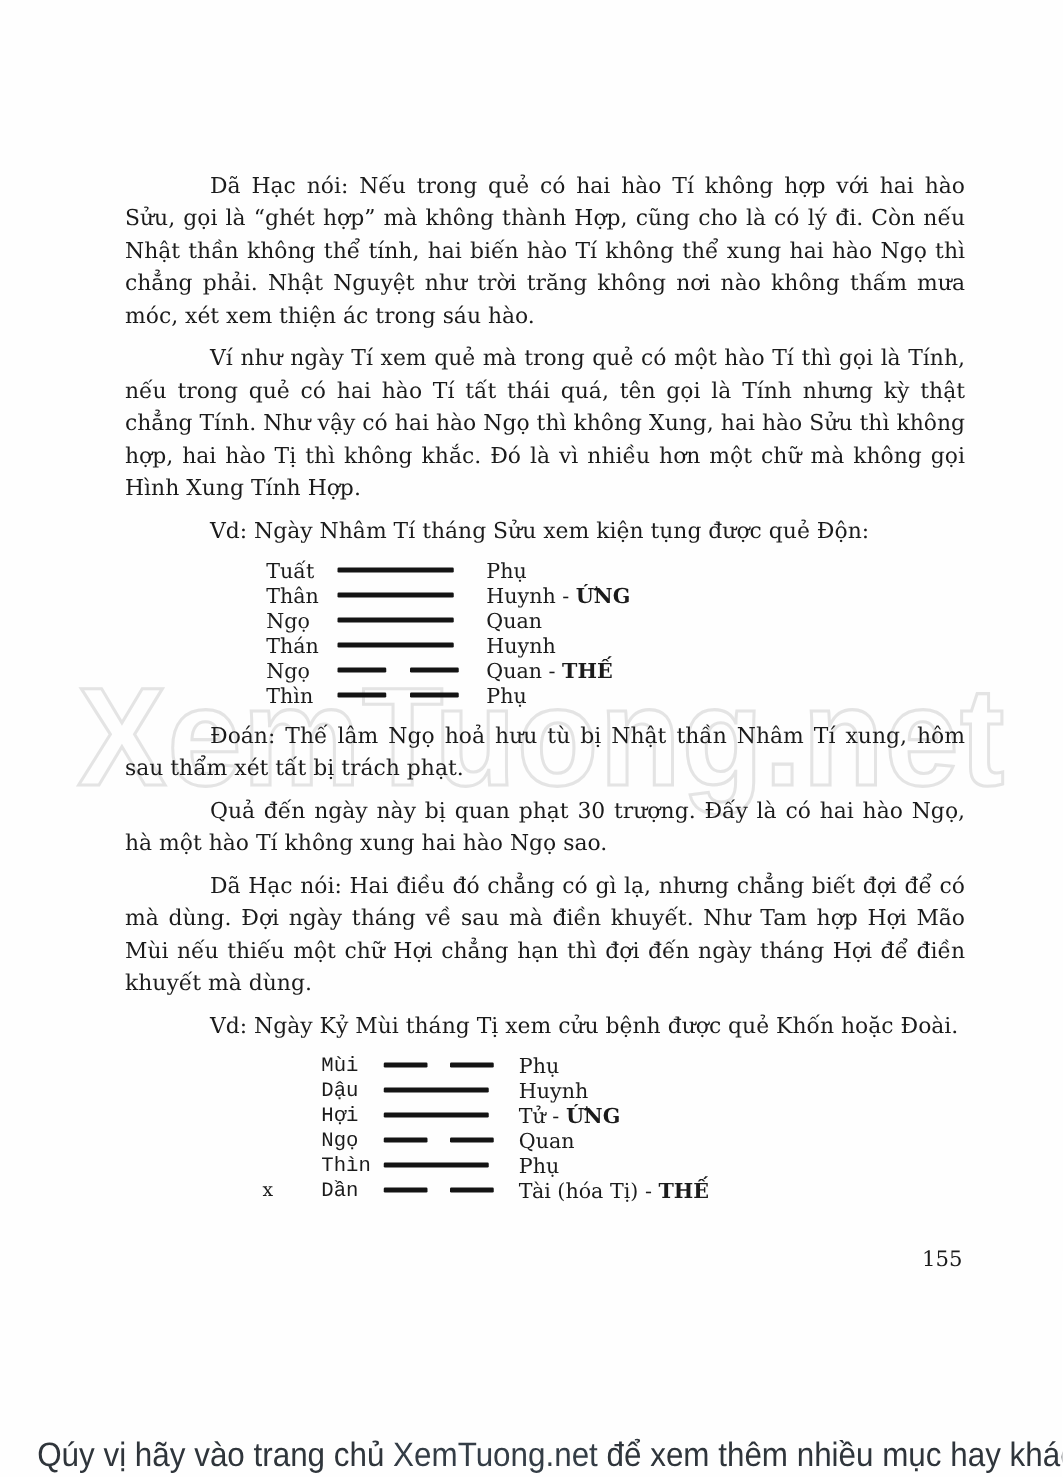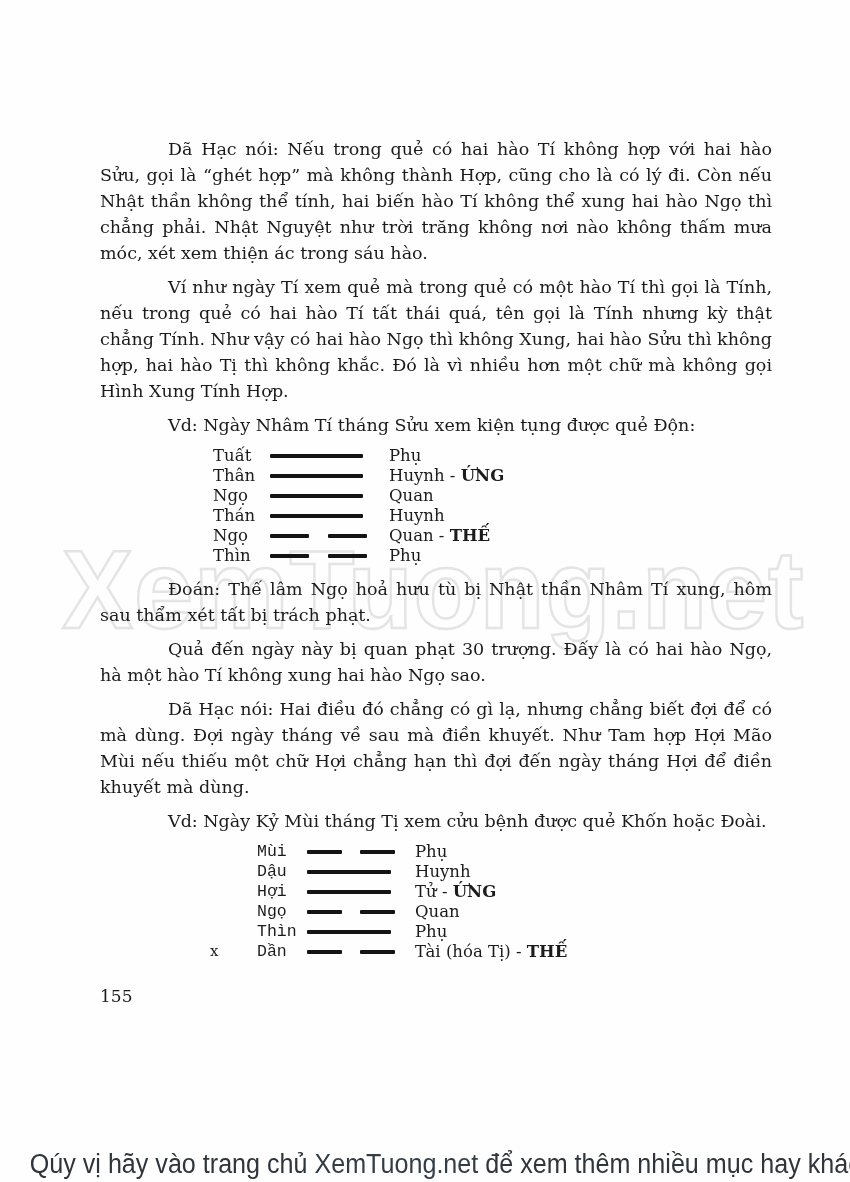--- a/index.html
+++ b/index.html
@@ -37,20 +37,21 @@
     font-size:17.5px;
     line-height:26px;
     text-align:justify;
     text-indent:68px;
     margin:0 0 8px 0;
   }
   
   .hexagram{margin:4px 0 10px 0;}
   .hex-row{
     display:flex;
+    align-items:center;
     height:20px;
     font-size:16.5px;
   }
   .hex-marker{
     display:inline-block;
     width:47px;
     font-size:15px;
   }
   .hex1{margin-left:113px;}
   .hex2{margin-left:110px;}
@@ -62,22 +63,23 @@
     align-items:center;
     justify-content:space-between;
   }
   .hex1 .hex-line{width:97px;margin-right:22px;}
   .hex2 .hex-line{width:88px;margin-right:20px;}
   .bar{height:4px;background:#141414;border-radius:1px;}
   .hex-line.solid .bar{width:96%;}
   .hex-line.broken .bar{width:40%;}
   .hex-label b{font-weight:bold;}
   .pagenum{
+    text-align:right;
     font-size:17px;
-    margin-top:24px;
+    margin-top:36px;
     padding-right:2px;
   }
   .footer{
     position:absolute;
     left:0;bottom:2px;
     width:100%;
     text-align:center;
     font-family:"Liberation Sans", sans-serif;
     font-size:27px;
     color:#2f353b;

